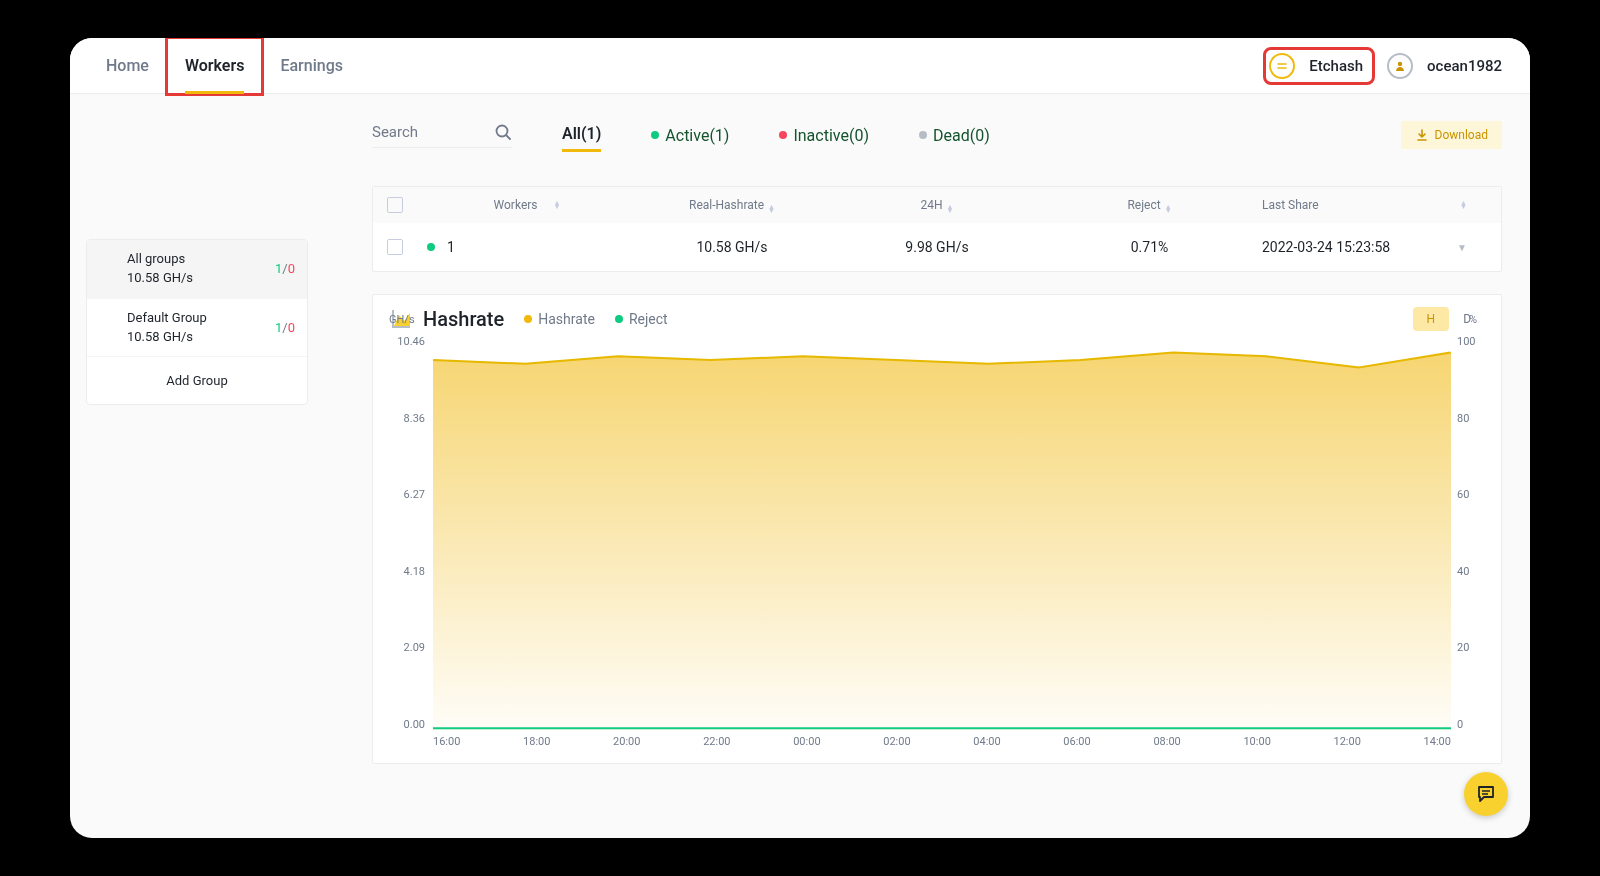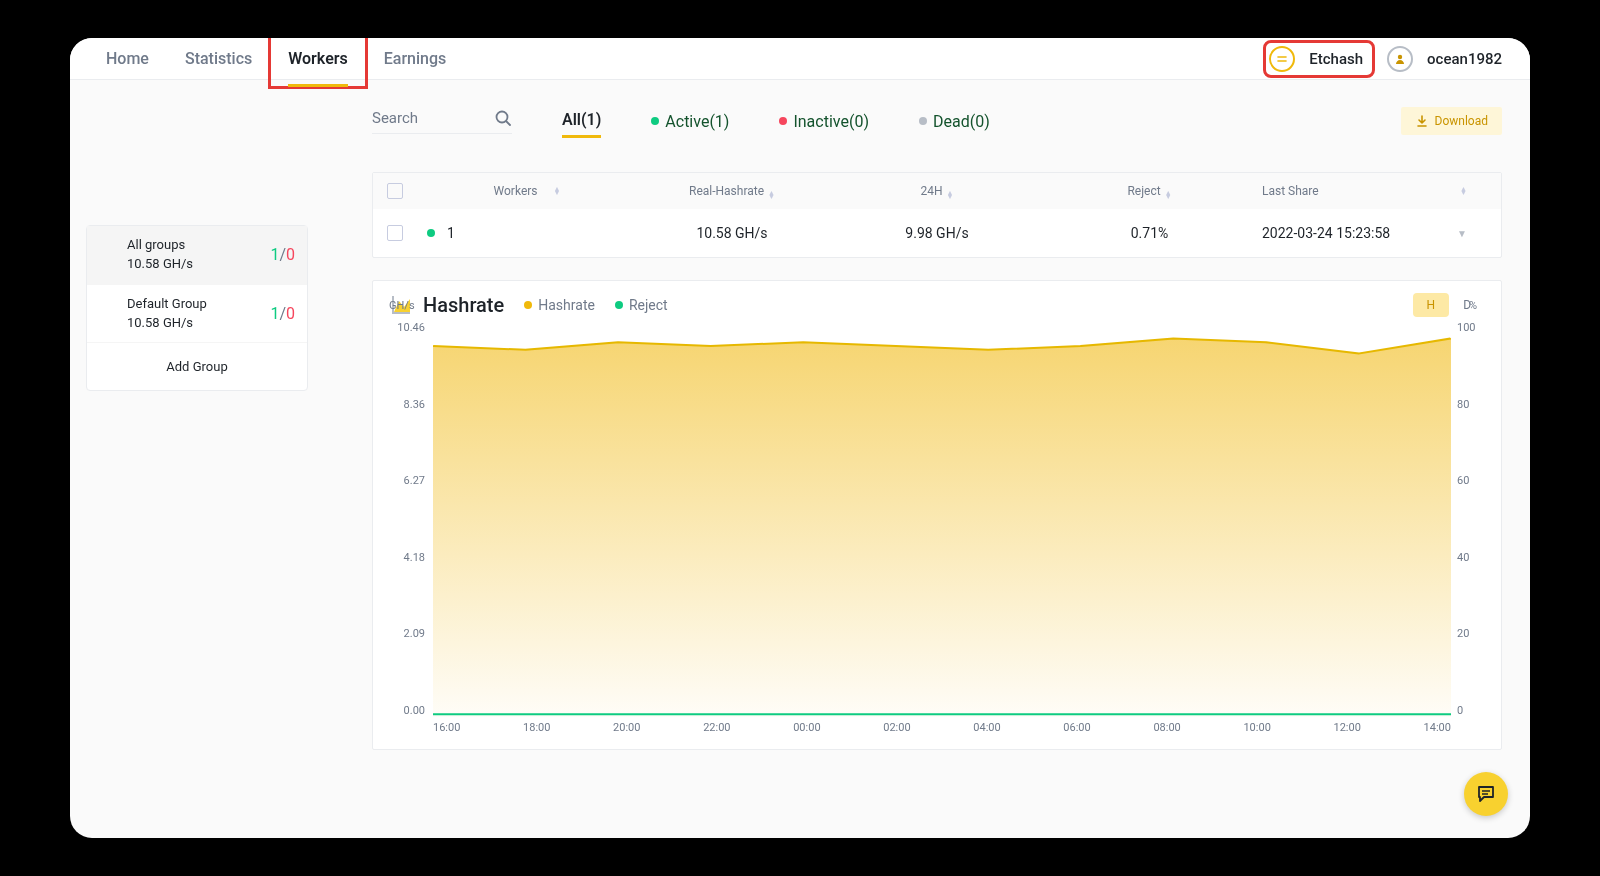--- a/index.html
+++ b/index.html
@@ -17,21 +17,21 @@
     width: 1460px;
     height: 800px;
     background: #fafafa;
     border-radius: 22px;
     overflow: hidden;
     position: relative;
   }
 
   
   .topnav {
-    height: 42px;
+    height: 56px;
     background: #fff;
     border-bottom: 1px solid #eaecef;
     display: flex;
     align-items: center;
     padding: 12px 18px;
     justify-content: space-between;
   }
   .nav-left { display: flex; align-items: stretch; gap: 0; }
   .nav-item {
     padding: 0 18px;
@@ -89,21 +89,21 @@
     border-bottom: 1px solid #eaecef;
   }
   .group-row {
     display: flex; justify-content: space-between; align-items: center;
     padding: 10px 12px;
     border-bottom: 1px solid #f5f5f5;
     cursor: pointer;
   }
   .group-row.sel { background: #f5f5f5; }
   .group-row-left { line-height: 1.45; color: #1e2329; margin-left: 28px; }
-  .group-row-right { font-size: 16px; margin-left: 10px; }
+  .group-row-right { font-size: 13px; margin-left: 10px; }
   .g-green { color: #0ecb81; }
   .g-red { color: #f6465d; }
   .add-group { text-align: center; padding: 16px 0; color: #1e2329; cursor: pointer; }
 
   .main {
     flex: 1;
     padding: 24px 28px 12px 48px;
     overflow: hidden;
   }
 
@@ -241,21 +241,20 @@
 
   svg { display: block; }
 </style>
 </head>
 <body>
 
 <div class="frame">
   <div class="topnav">
     <div class="nav-left">
       <div class="nav-item">Home</div>
-      <div class="nav-item">Statistics</div>
       <div class="nav-item active redbox">Workers</div>
       <div class="nav-item">Earnings</div>
     </div>
     <div class="nav-right">
       <div class="pill-group redbox">
         <span class="circle-icon">
           <svg width="14" height="14" viewBox="0 0 14 14">
               <g stroke="#f0b90b" stroke-width="1.6" fill="none" stroke-linecap="round">
                 <path d="M3 5h8"></path>
                 <path d="M3 9h8"></path>

